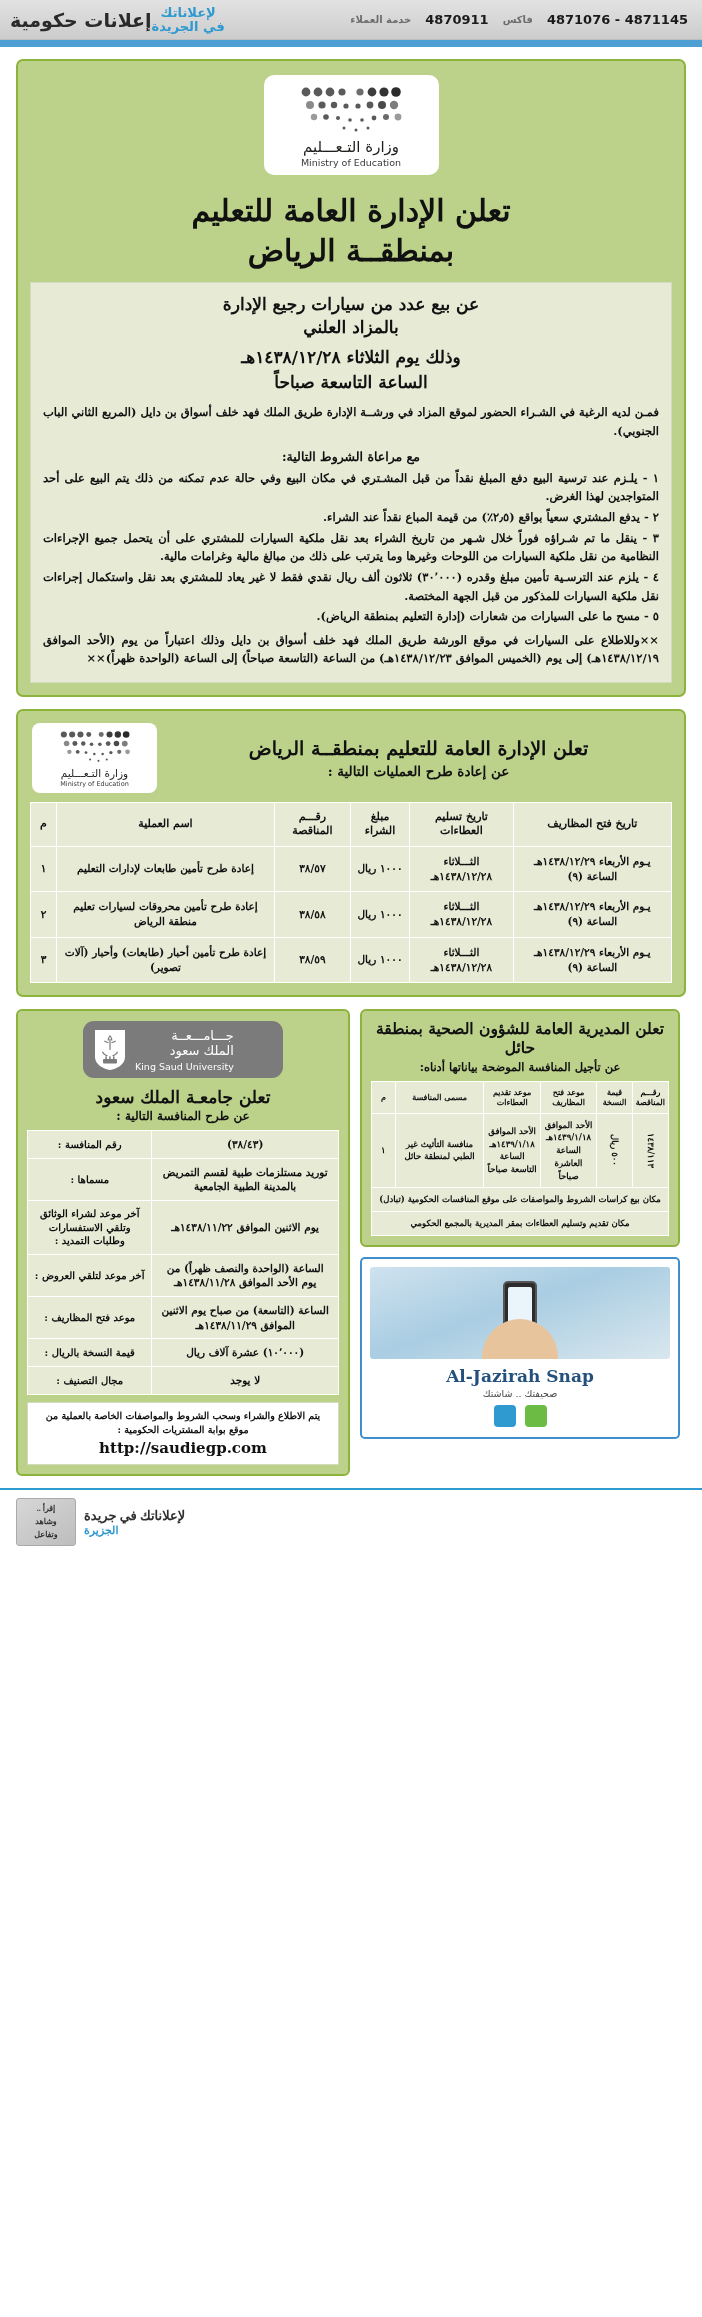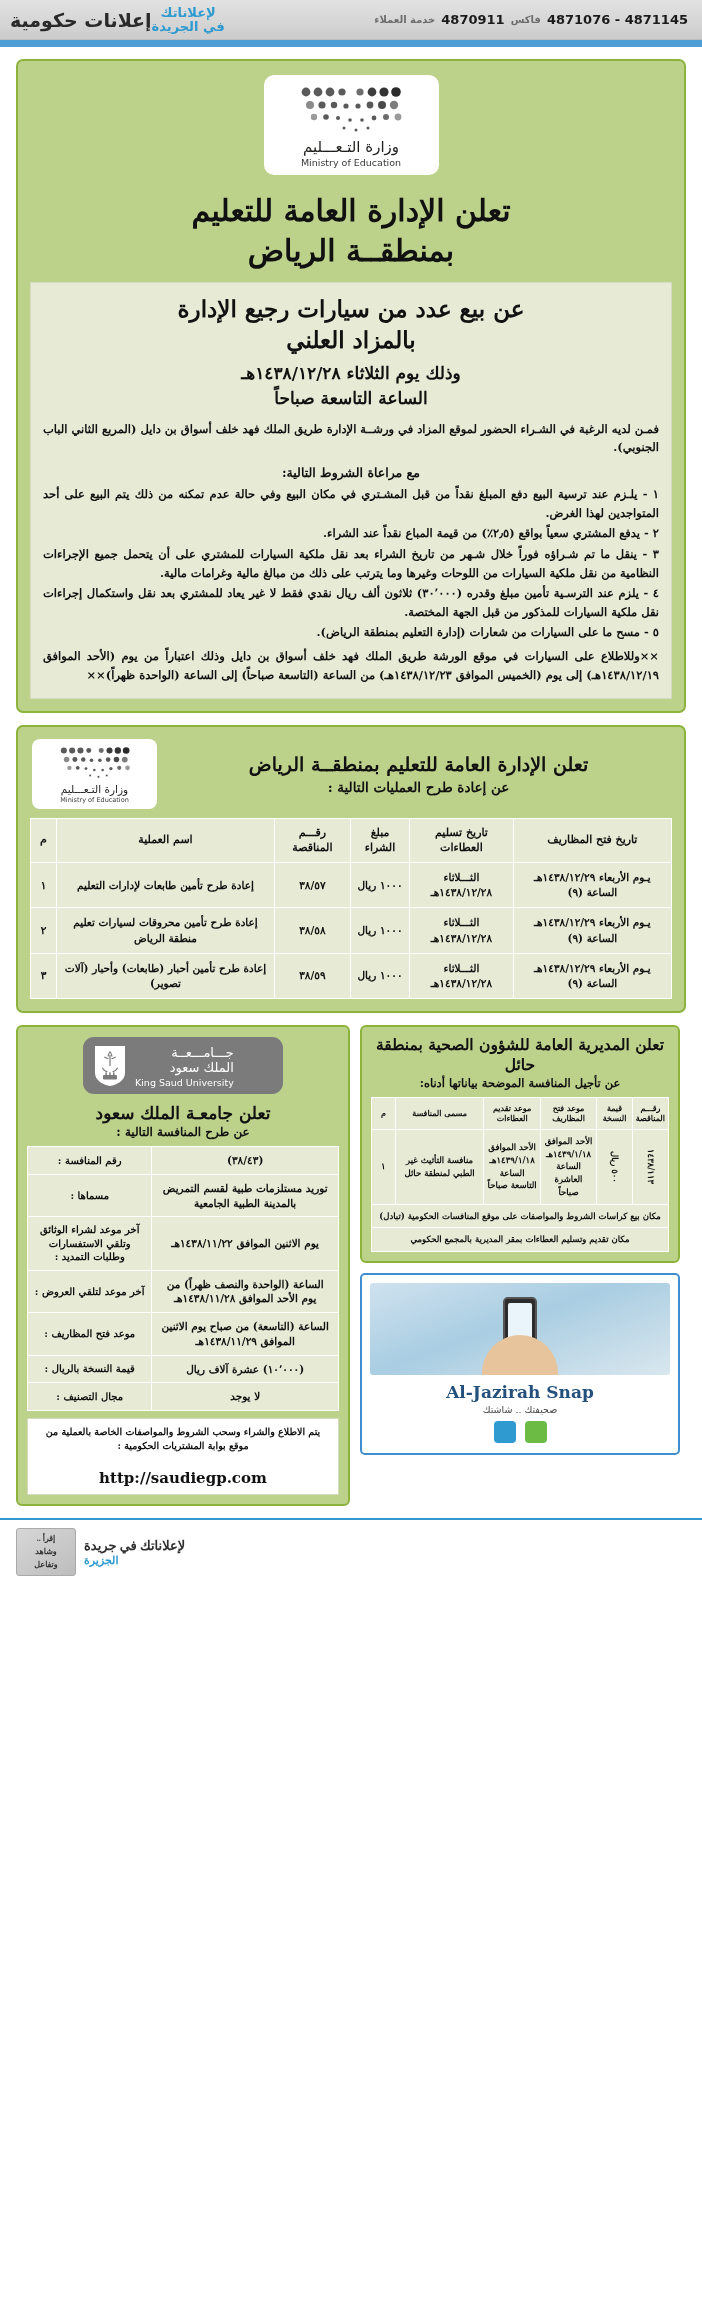--- a/index.html
+++ b/index.html
@@ -25,21 +25,21 @@
     letter-spacing: -0.5px; white-space: nowrap;
   }
   .mh-blue {
     color: #2f9ad0; font-size: 13px; font-weight: bold;
     line-height: 1.05; text-align: center; margin-right: 10px;
     white-space: nowrap;
   }
   .mh-spacer { flex: 1; }
   .mh-contact {
     display: flex; flex-direction: row-reverse; align-items: center;
-    gap: 6px; white-space: nowrap;
+    gap: 14px; white-space: nowrap;
   }
   .mh-lbl { font-size: 10px; color: #6d6d6d; font-weight: bold; }
   .mh-num { font-size: 13px; color: #1a1a1a; font-weight: bold; direction: ltr; }
 
   .blue-rule { width: 702px; height: 7px; background: #4d9fd4; }
   .page-pad { padding: 0 16px; }
 
   
   .ad-card {
     background: #bcd28a;
@@ -65,21 +65,21 @@
     font-family: "DejaVu Serif", "Liberation Serif", serif;
   }
   .ad1-title span { display: block; }
 
   .inner-panel {
     background: #e7ebd6; border: 1px solid #d3dcc0;
     margin-top: 12px; padding: 10px 12px 12px;
   }
   .ad1-sub {
     text-align: center; color: #111; font-weight: bold;
-    font-size: 23px; line-height: 1.35; margin-bottom: 6px;
+    font-size: 17px; line-height: 1.35; margin-bottom: 6px;
     font-family: "DejaVu Serif", "Liberation Serif", serif;
   }
   .ad1-sub span { display: block; }
   .ad1-date {
     text-align: center; color: #111; font-weight: bold;
     font-size: 17px; line-height: 1.45; margin: 6px 0 2px;
     font-family: "DejaVu Serif", "Liberation Serif", serif;
   }
   .ad1-date span { display: block; }
 
@@ -165,21 +165,21 @@
   table.kv td { border: 1px solid #ffffff; padding: 6px 6px; color: #111; }
   td.kv-k { width: 40%; font-size: 10px; font-weight: bold; text-align: center; line-height: 1.35; }
   td.kv-v { font-size: 10.5px; font-weight: bold; text-align: center; line-height: 1.4; }
 
   .ksu-note {
     background: #ffffff; border: 1px solid #d2dbbd; margin-top: 7px;
     padding: 6px 8px 7px; text-align: center; color: #111;
     font-family: "DejaVu Serif", "Liberation Serif", serif;
   }
   .ksu-note-txt { font-size: 9.5px; font-weight: bold; line-height: 1.5; }
-  .ksu-url { font-size: 15px; font-weight: bold; margin-top: 16px; direction: ltr;
+  .ksu-url { font-size: 15px; font-weight: bold; margin-top: 2px; direction: ltr;
              font-family: "DejaVu Serif", "Liberation Serif", serif; }
 
   .hail-t1 {
     text-align: center; font-size: 15.5px; font-weight: bold; color: #111;
     font-family: "DejaVu Serif", "Liberation Serif", serif; line-height: 1.25;
   }
   .hail-t2 {
     text-align: center; font-size: 11.5px; font-weight: bold; color: #111;
     margin-top: 2px; font-family: "DejaVu Serif", "Liberation Serif", serif;
   }

